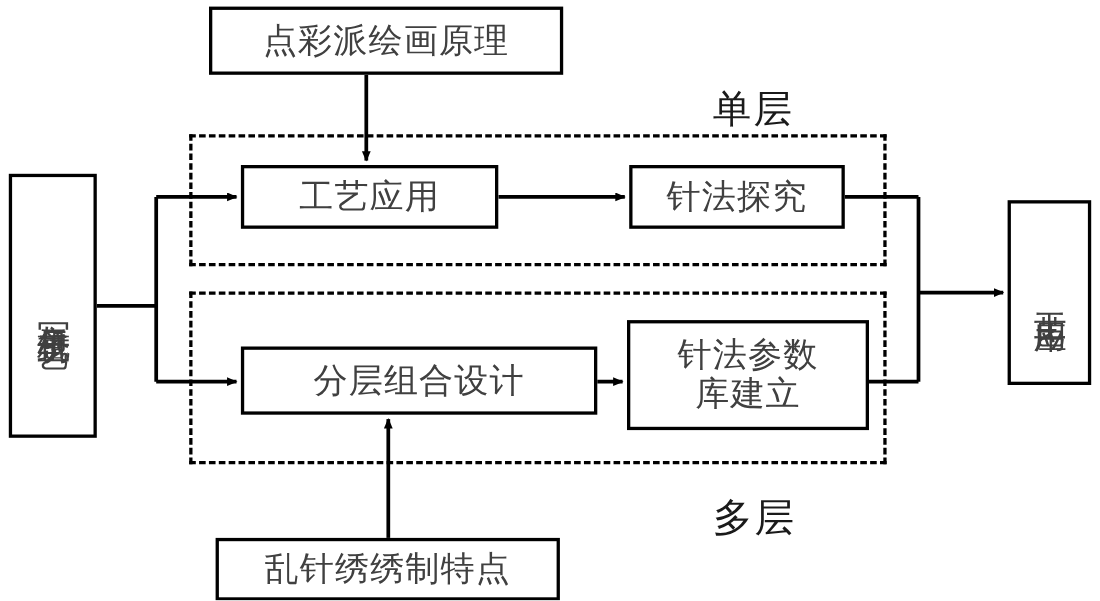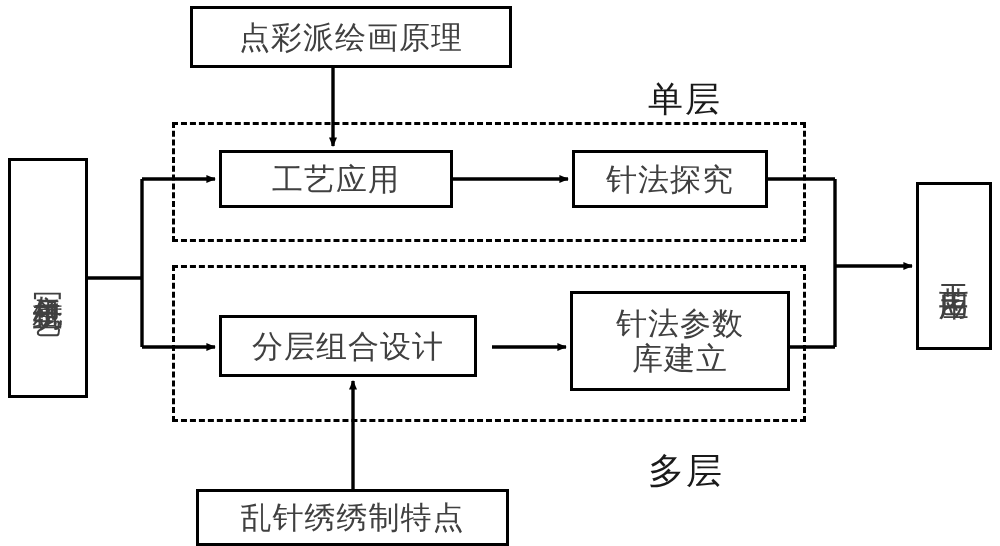--- a/index.html
+++ b/index.html
@@ -53,21 +53,21 @@
     color: #1a1a1a;
     letter-spacing: 2px;
     white-space: nowrap;
   }
 
   
   #box-principle  { left: 190px; top: 6px;   width: 322px; height: 62px;  font-size: 31px; }
   #box-source     { left: 8px;   top: 158px; width: 80px;  height: 240px; font-size: 30px; }
   #box-basepoint  { left: 219px; top: 150px; width: 234px; height: 58px;  font-size: 31px; }
   #box-stitch     { left: 572px; top: 150px; width: 196px; height: 58px;  font-size: 31px; }
-  #box-layered    { left: 219px; top: 315px; width: 258px; height: 62px;  font-size: 31px; }
+  #box-layered    { left: 219px; top: 315px; width: 324px; height: 62px;  font-size: 31px; }
   #box-paramlib   { left: 570px; top: 291px; width: 220px; height: 100px; font-size: 31px; }
   #box-feature    { left: 196px; top: 489px; width: 313px; height: 57px;  font-size: 31px; }
   #box-apply      { left: 916px; top: 182px; width: 76px;  height: 168px; font-size: 30px; }
 
   #group-single   { left: 172px; top: 122px; width: 634px; height: 120px; }
   #group-multi    { left: 172px; top: 265px; width: 634px; height: 157px; }
 
   #label-single   { left: 648px; top: 76px;  font-size: 35px; }
   #label-multi    { left: 648px; top: 447px; font-size: 36px; }
 </style>

